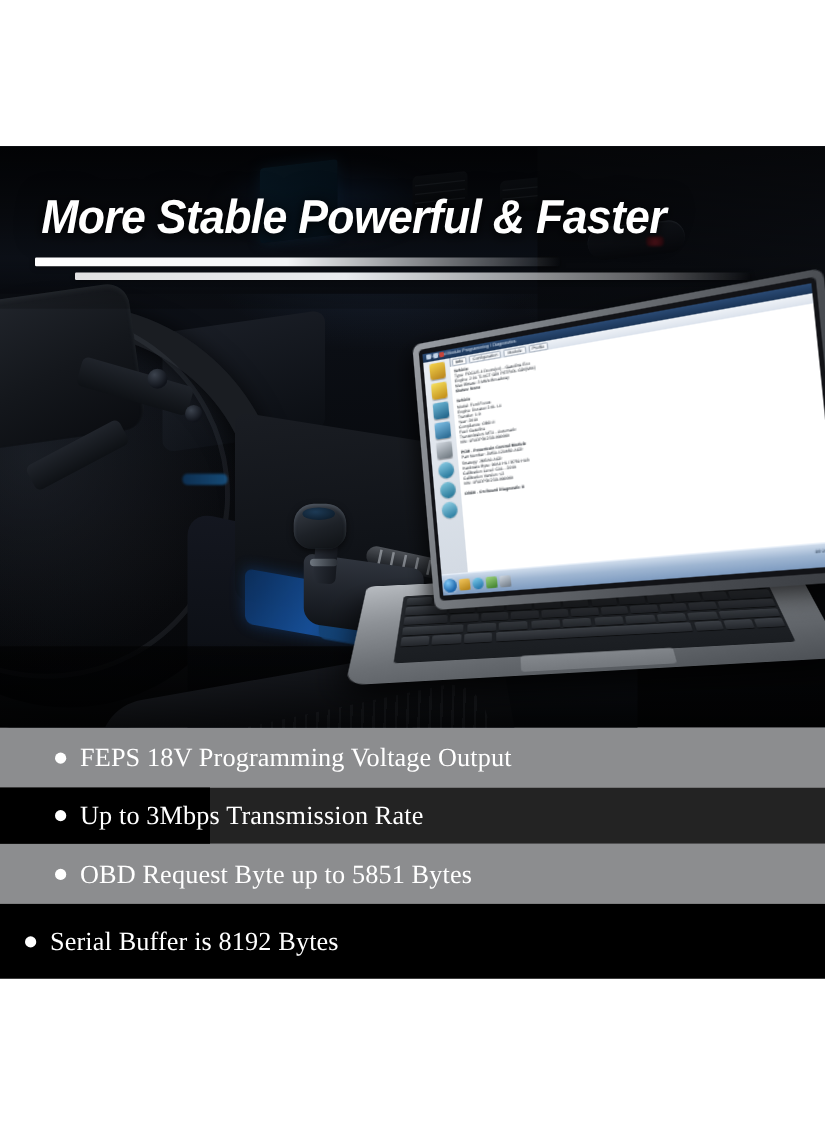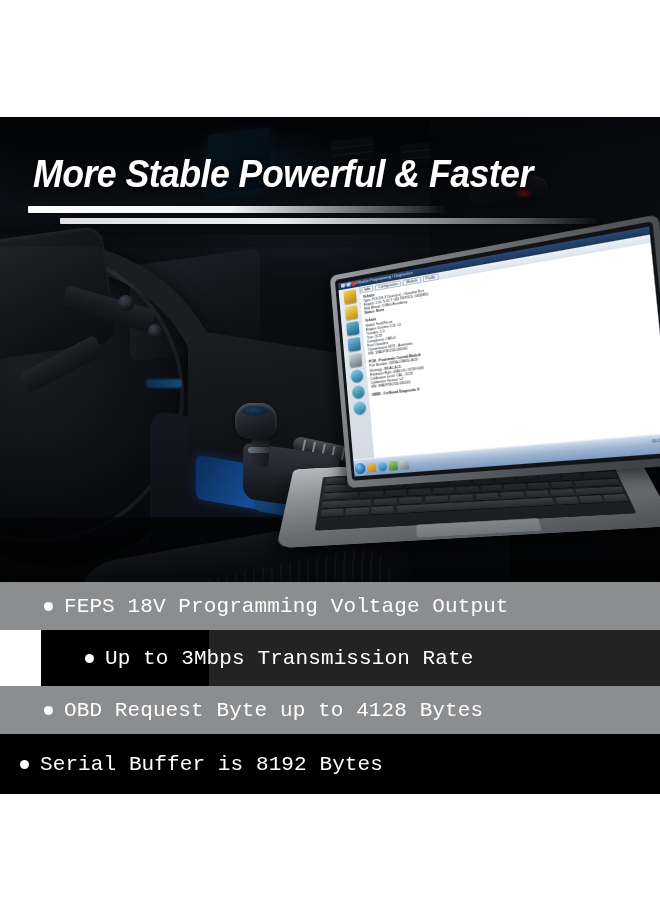--- a/index.html
+++ b/index.html
@@ -196,23 +196,23 @@
        box-shadow:0 .5px .8px rgba(0,0,0,.55);}
   .key.w15{flex:1.6;} .key.w2{flex:2.1;} .key.space{flex:7;}
   .trackpad{position:absolute;left:118px;top:98px;width:108px;height:18px;border-radius:3px;
        background:linear-gradient(180deg,#9ea2a7,#888c91);opacity:.55;}
 
   
   #bands{position:absolute;left:0;top:582px;width:660px;height:198px;z-index:9;}
   .band{display:flex;align-items:center;padding-left:44px;box-sizing:border-box;}
   .band .dot{width:9px;height:9px;border-radius:50%;background:#ffffff;flex:0 0 auto;margin-right:11px;}
   .band .txt{font-size:21px;color:#ffffff;letter-spacing:.1px;white-space:nowrap;
-       font-family:Liberation Mono, monospace;}
+       font-family:Liberation Serif, serif;}
   .band.gray{background:#8c8d8f;height:48px;}
-  .band.dark{background:#1b1b1b;height:56px;margin-left:41px;}
+  .band.dark{background:#1b1b1b;height:45px;}
   .band.dark2{background:#000000;height:60px;padding-left:20px;}
 
   
   #band2{position:relative;background:#232323;}
   #band2:before{content:"";position:absolute;left:0;top:0;width:168px;height:100%;background:#000;}
   #band2 .dot,#band2 .txt{position:relative;z-index:2;}
 
   #page-bottom{position:absolute;left:0;top:780px;width:660px;height:120px;background:#fff;}
 </style>
 </head>
@@ -434,21 +434,21 @@
     <div class="band gray">
       <span class="dot"></span>
       <span class="txt">FEPS 18V Programming Voltage Output</span>
     </div>
     <div class="band dark" id="band2">
       <span class="dot"></span>
       <span class="txt">Up to 3Mbps Transmission Rate</span>
     </div>
     <div class="band gray">
       <span class="dot"></span>
-      <span class="txt">OBD Request Byte up to 4128 Bytes</span>
+      <span class="txt">OBD Request Byte up to 5851 Bytes</span>
     </div>
     <div class="band dark2">
       <span class="dot"></span>
       <span class="txt">Serial Buffer is 8192 Bytes</span>
     </div>
   </div>
 
   <div id="page-bottom"></div>
 </div>
 

